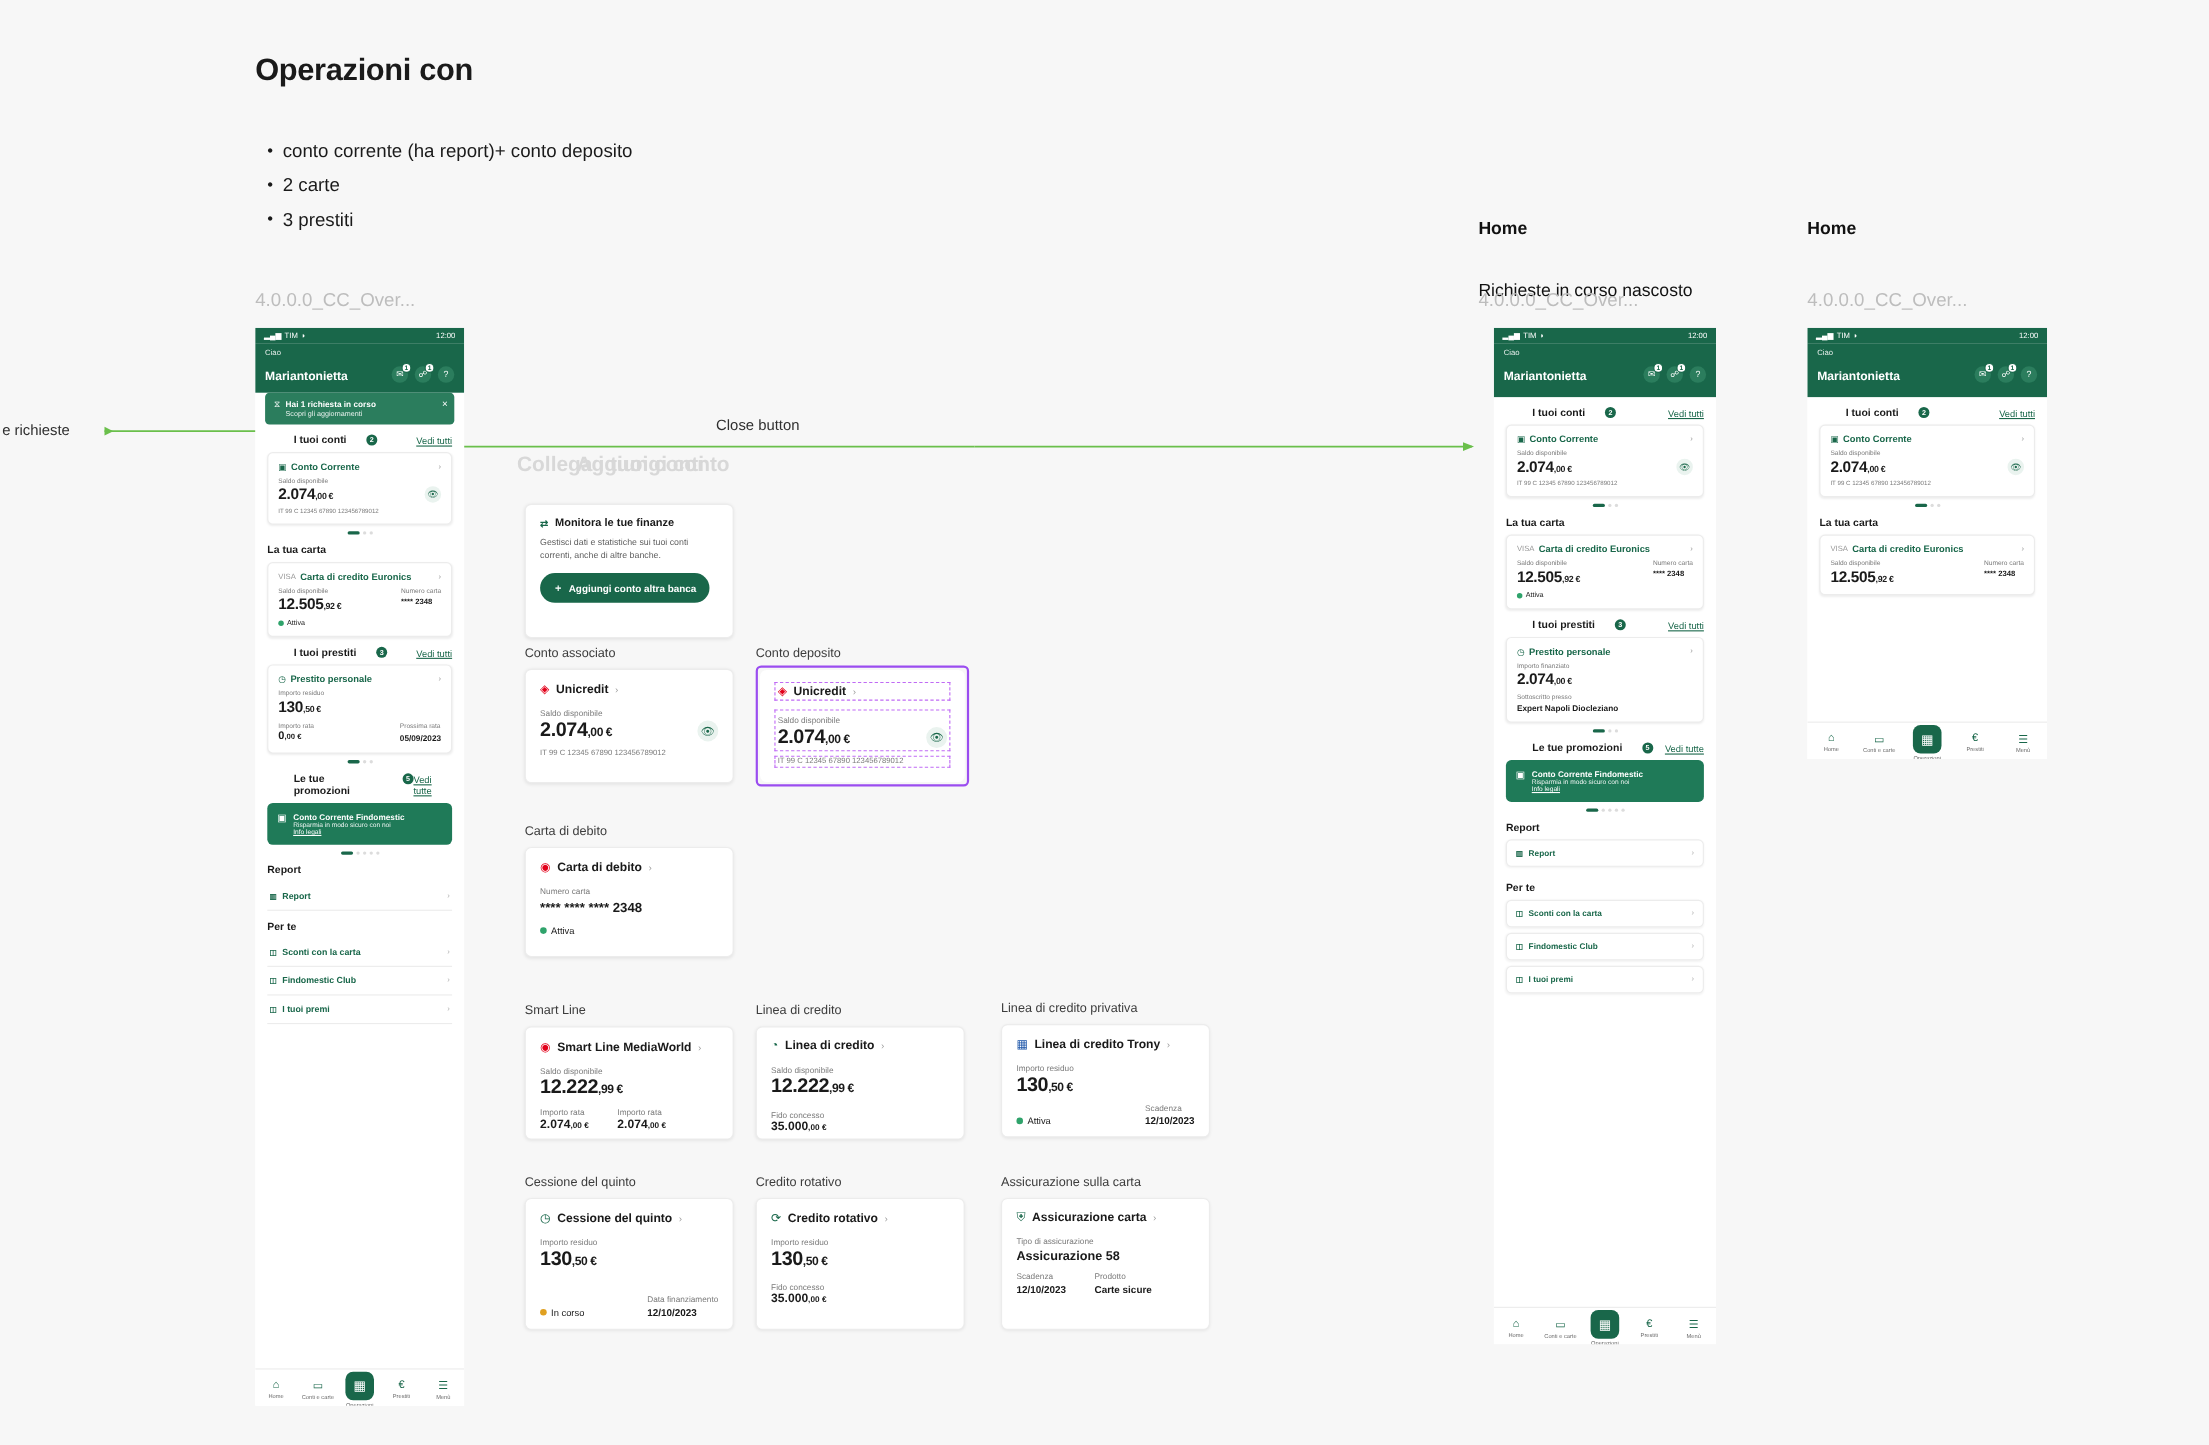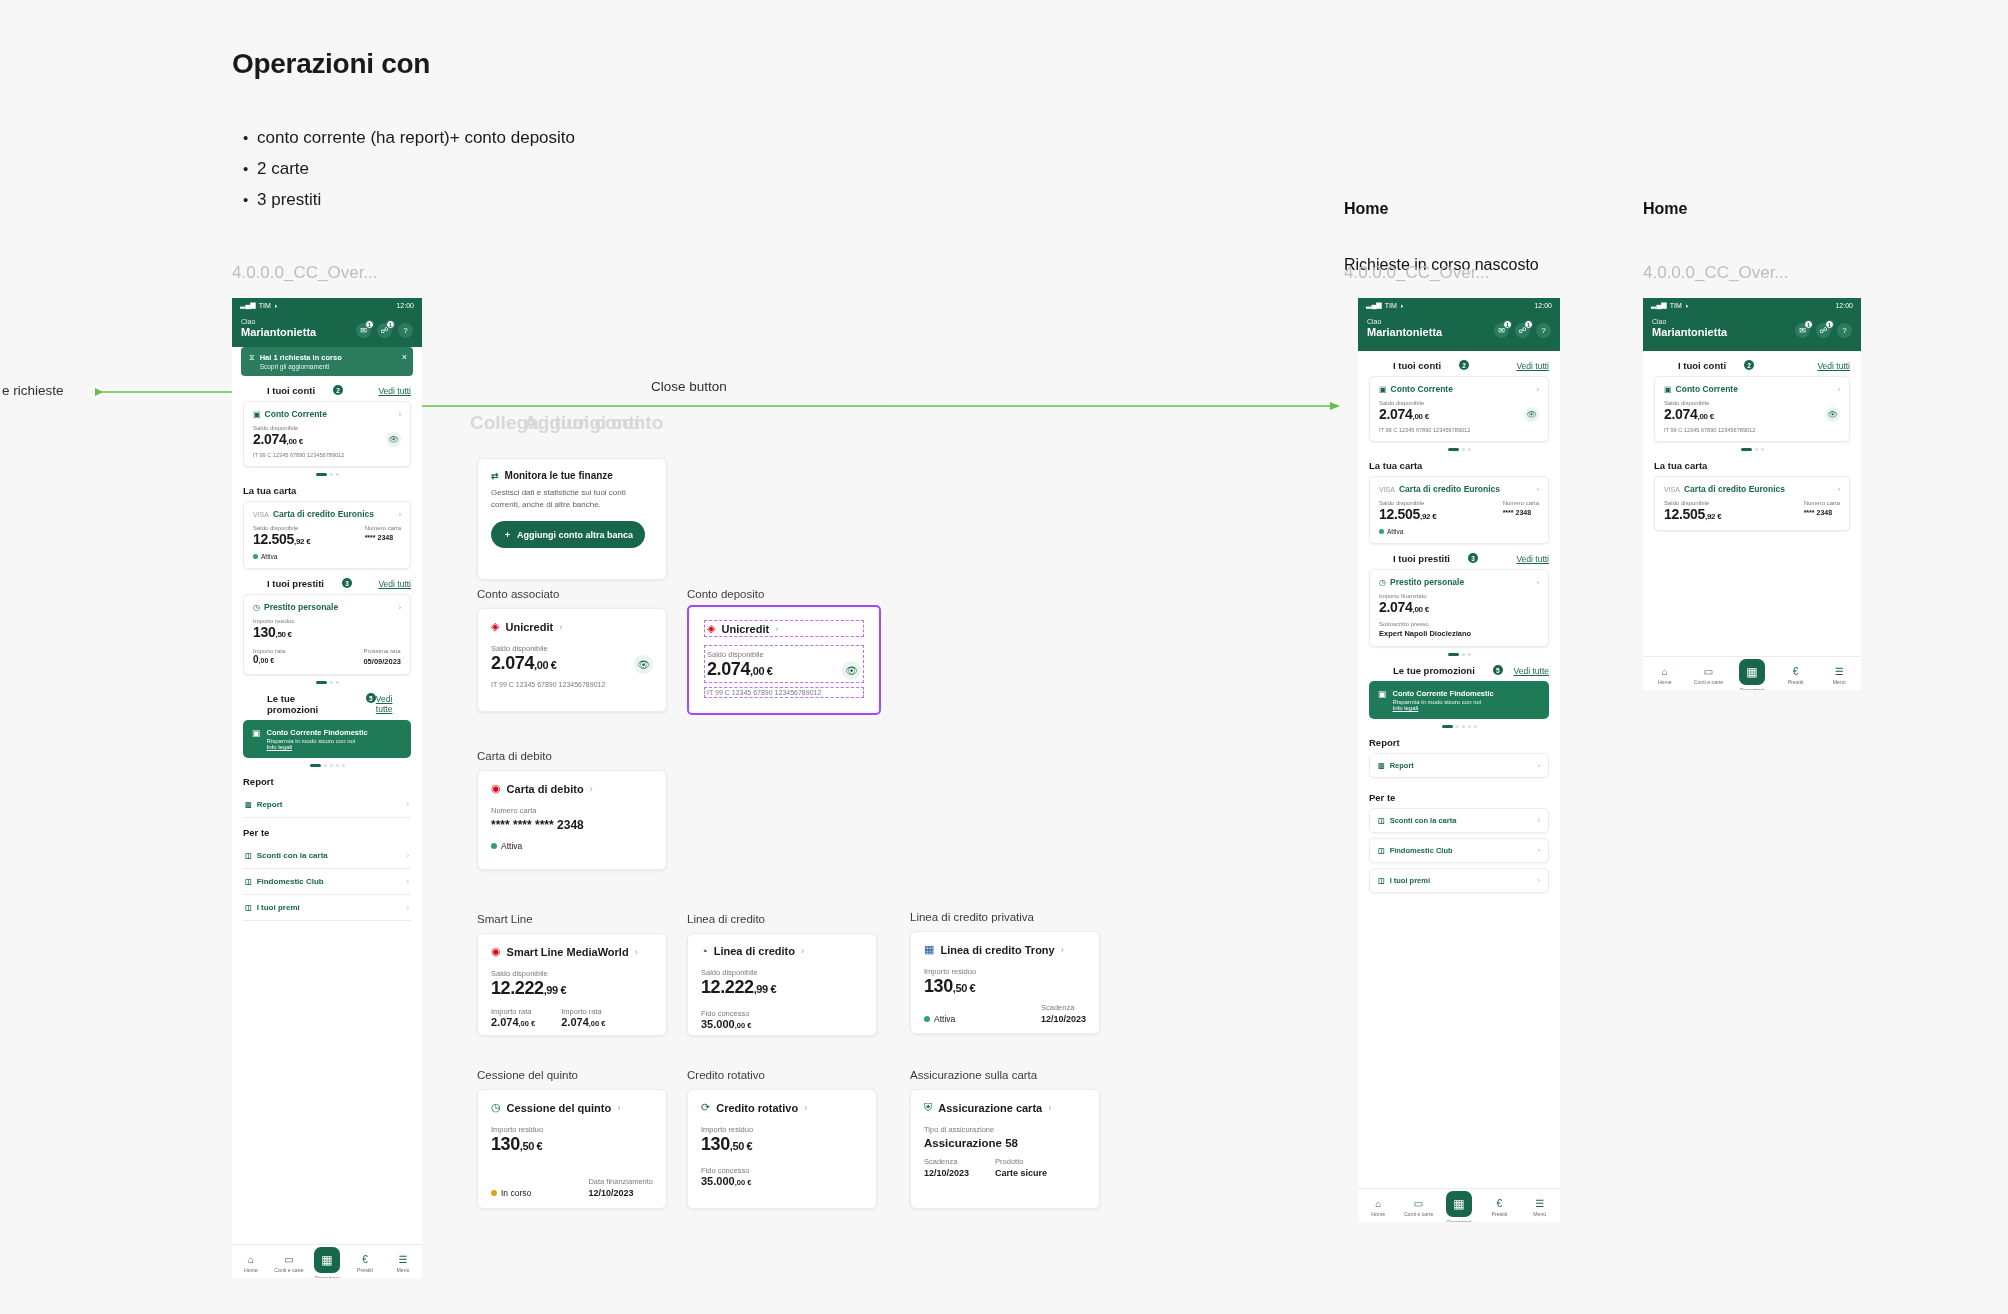--- a/index.html
+++ b/index.html
@@ -39,21 +39,21 @@
     background:#ffffff;
     overflow:hidden;
   }
   .status {
     height:14px; background:#19674a; color:#fff;
     display:flex; align-items:center; justify-content:space-between;
     padding:0 8px; font-size:7px;
   }
   .topbar { background:#19674a; color:#fff; padding:6px 9px 9px 9px; }
   .hello { font-size:7px; opacity:.9; }
-  .uname { font-size:11px; font-weight:bold; margin-top:1px; }
+  .uname { font-size:11px; font-weight:bold; margin-top:11px; }
   .topicons { display:flex; gap:6px; align-items:center; }
   .cicon {
     width:15px; height:15px; border-radius:50%;
     background:#2b7d5d; color:#fff;
     display:flex; align-items:center; justify-content:center;
     font-size:8px; position:relative;
   }
   .badge {
     position:absolute; top:-3px; right:-3px;
     min-width:9px; height:9px; border-radius:50%;

